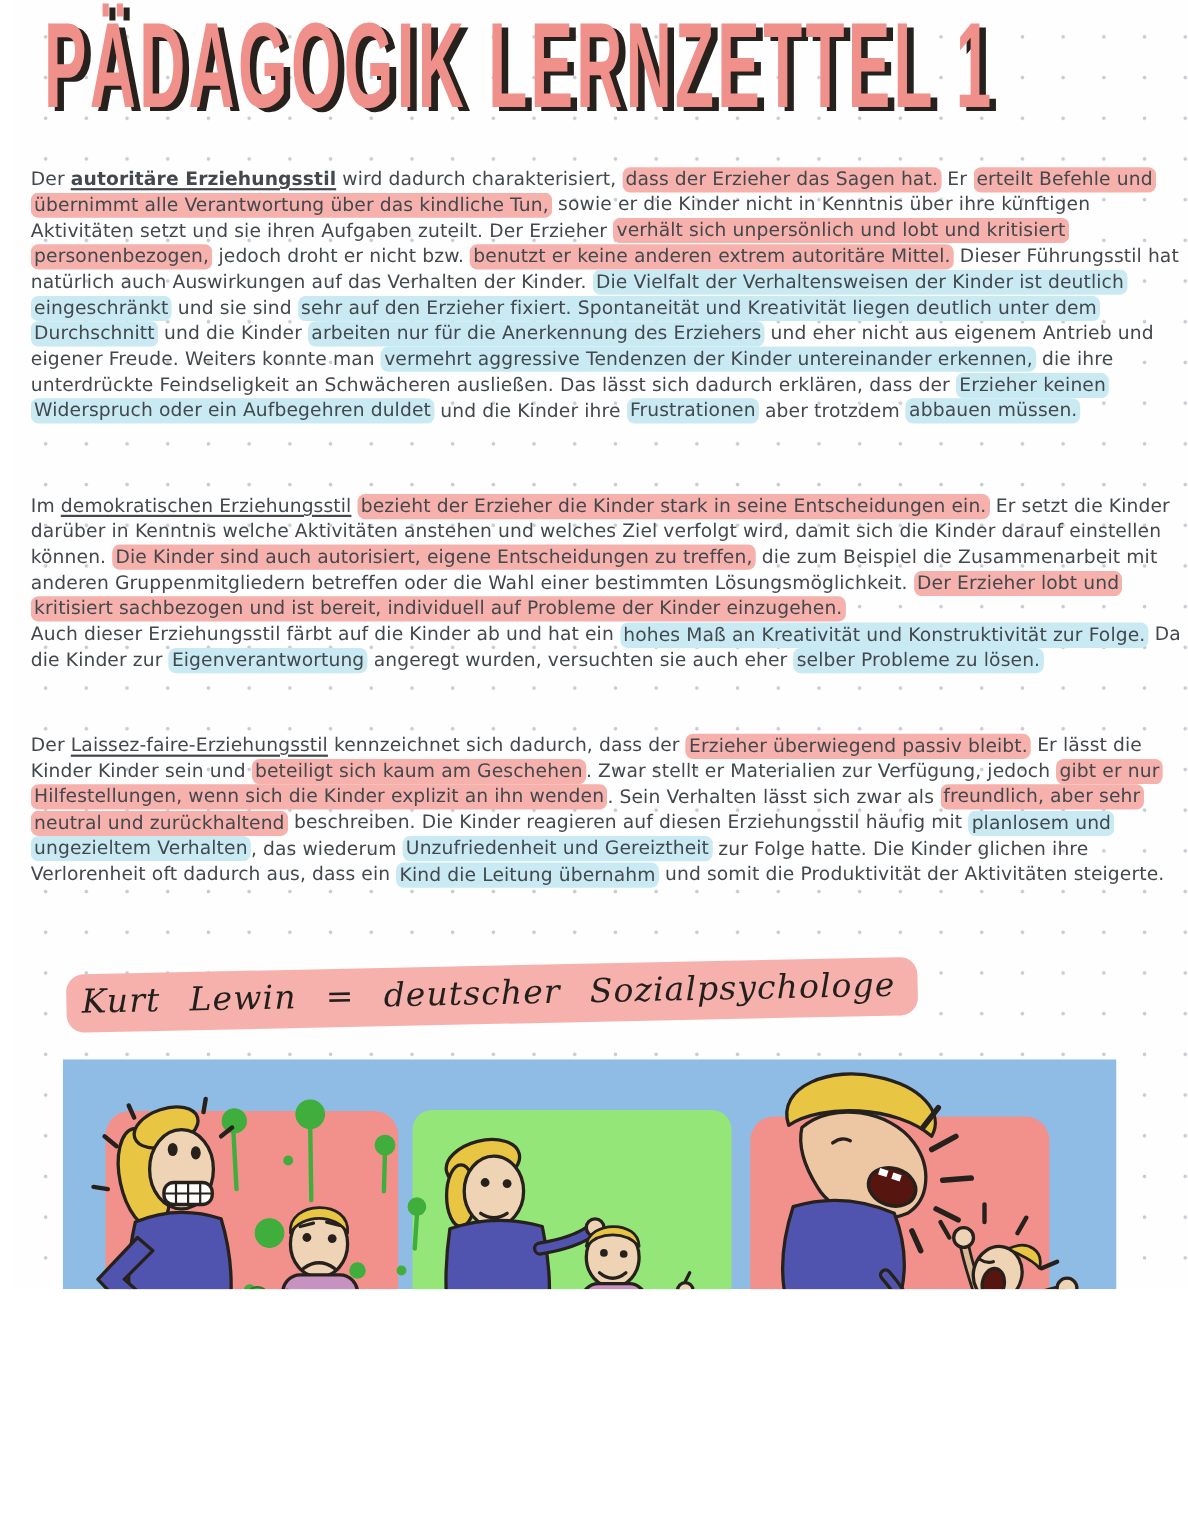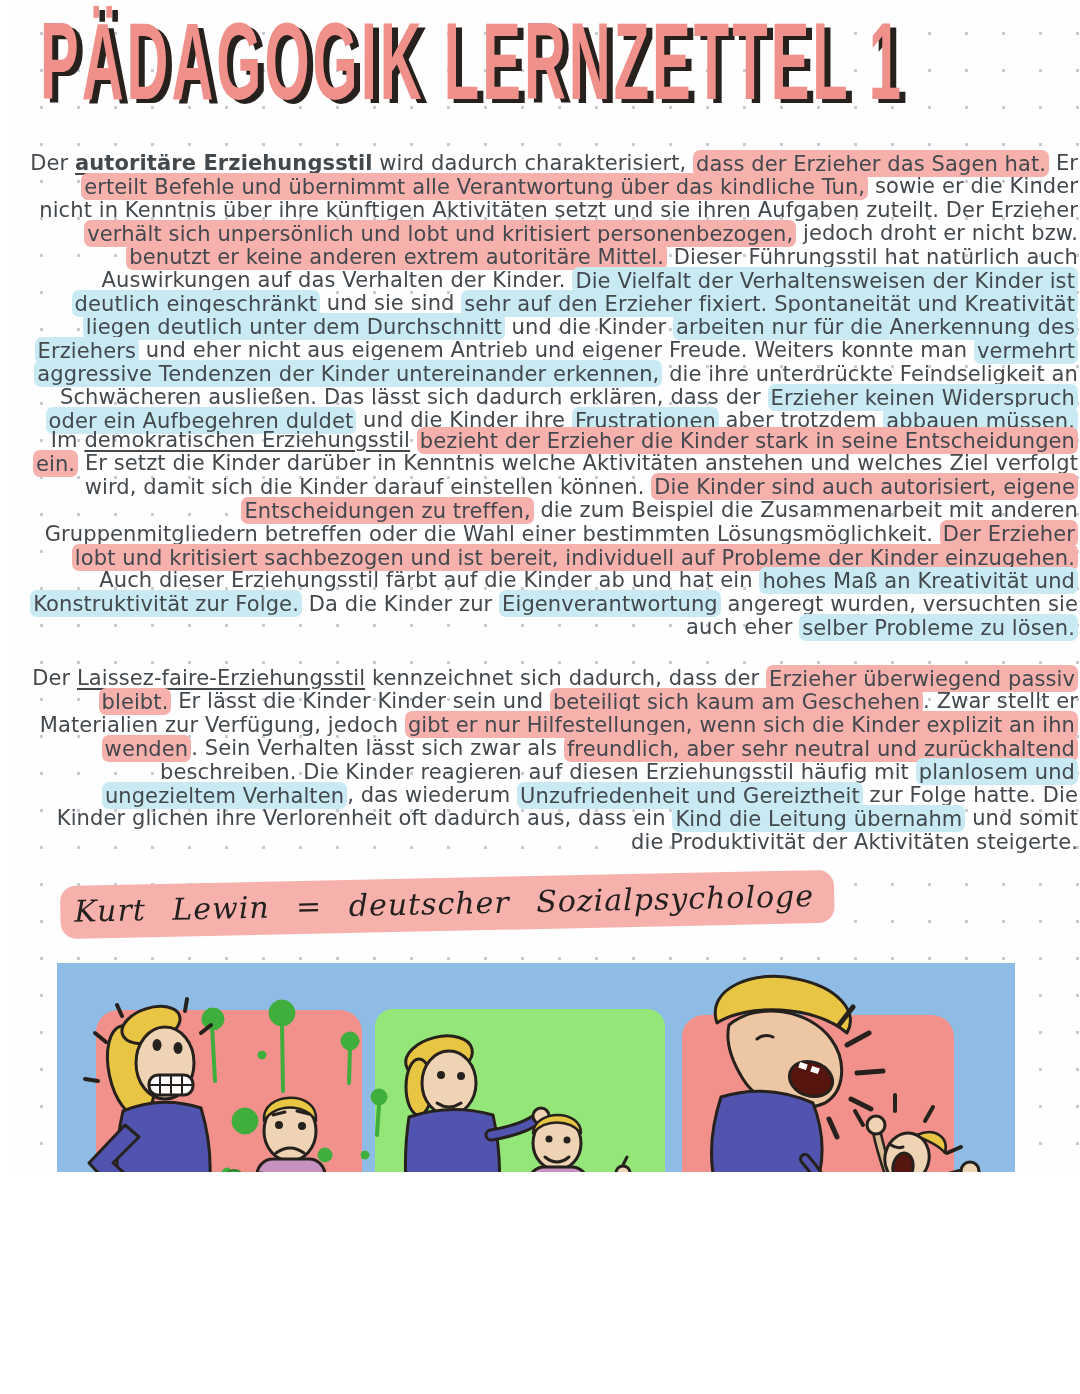--- a/index.html
+++ b/index.html
@@ -19,24 +19,24 @@
   }
   .title{
     position:absolute;top:6px;left:28px;margin:0;white-space:nowrap;
     font-family:"Liberation Sans",sans-serif;font-weight:bold;font-size:58px;line-height:1;
     letter-spacing:3px;color:var(--title-pink);
     text-shadow:6px 2px 0 var(--title-shadow);
     transform:scale(1,1.9);transform-origin:left top;
   }
   .para{
     position:absolute;left:16px;width:1050px;
-    font-size:21px;line-height:23.4px;letter-spacing:0.1px;text-align:right;
+    font-size:17px;line-height:23.4px;letter-spacing:0.1px;
   }
   #para-1{top:152px}
-  #para-2{top:429px}
+  #para-2{top:449px}
   #para-3{top:667px}
   .hl-pink,.hl-cyan{
     border-radius:7px;padding:1.5px 3px;
     -webkit-box-decoration-break:clone;box-decoration-break:clone;
   }
   .hl-pink{background:var(--highlight-pink);}
   .hl-cyan{background:var(--highlight-cyan);}
   .b{font-weight:bold;}
   .u{text-decoration:underline;text-decoration-thickness:1.5px;text-underline-offset:3px;}
   .note{

